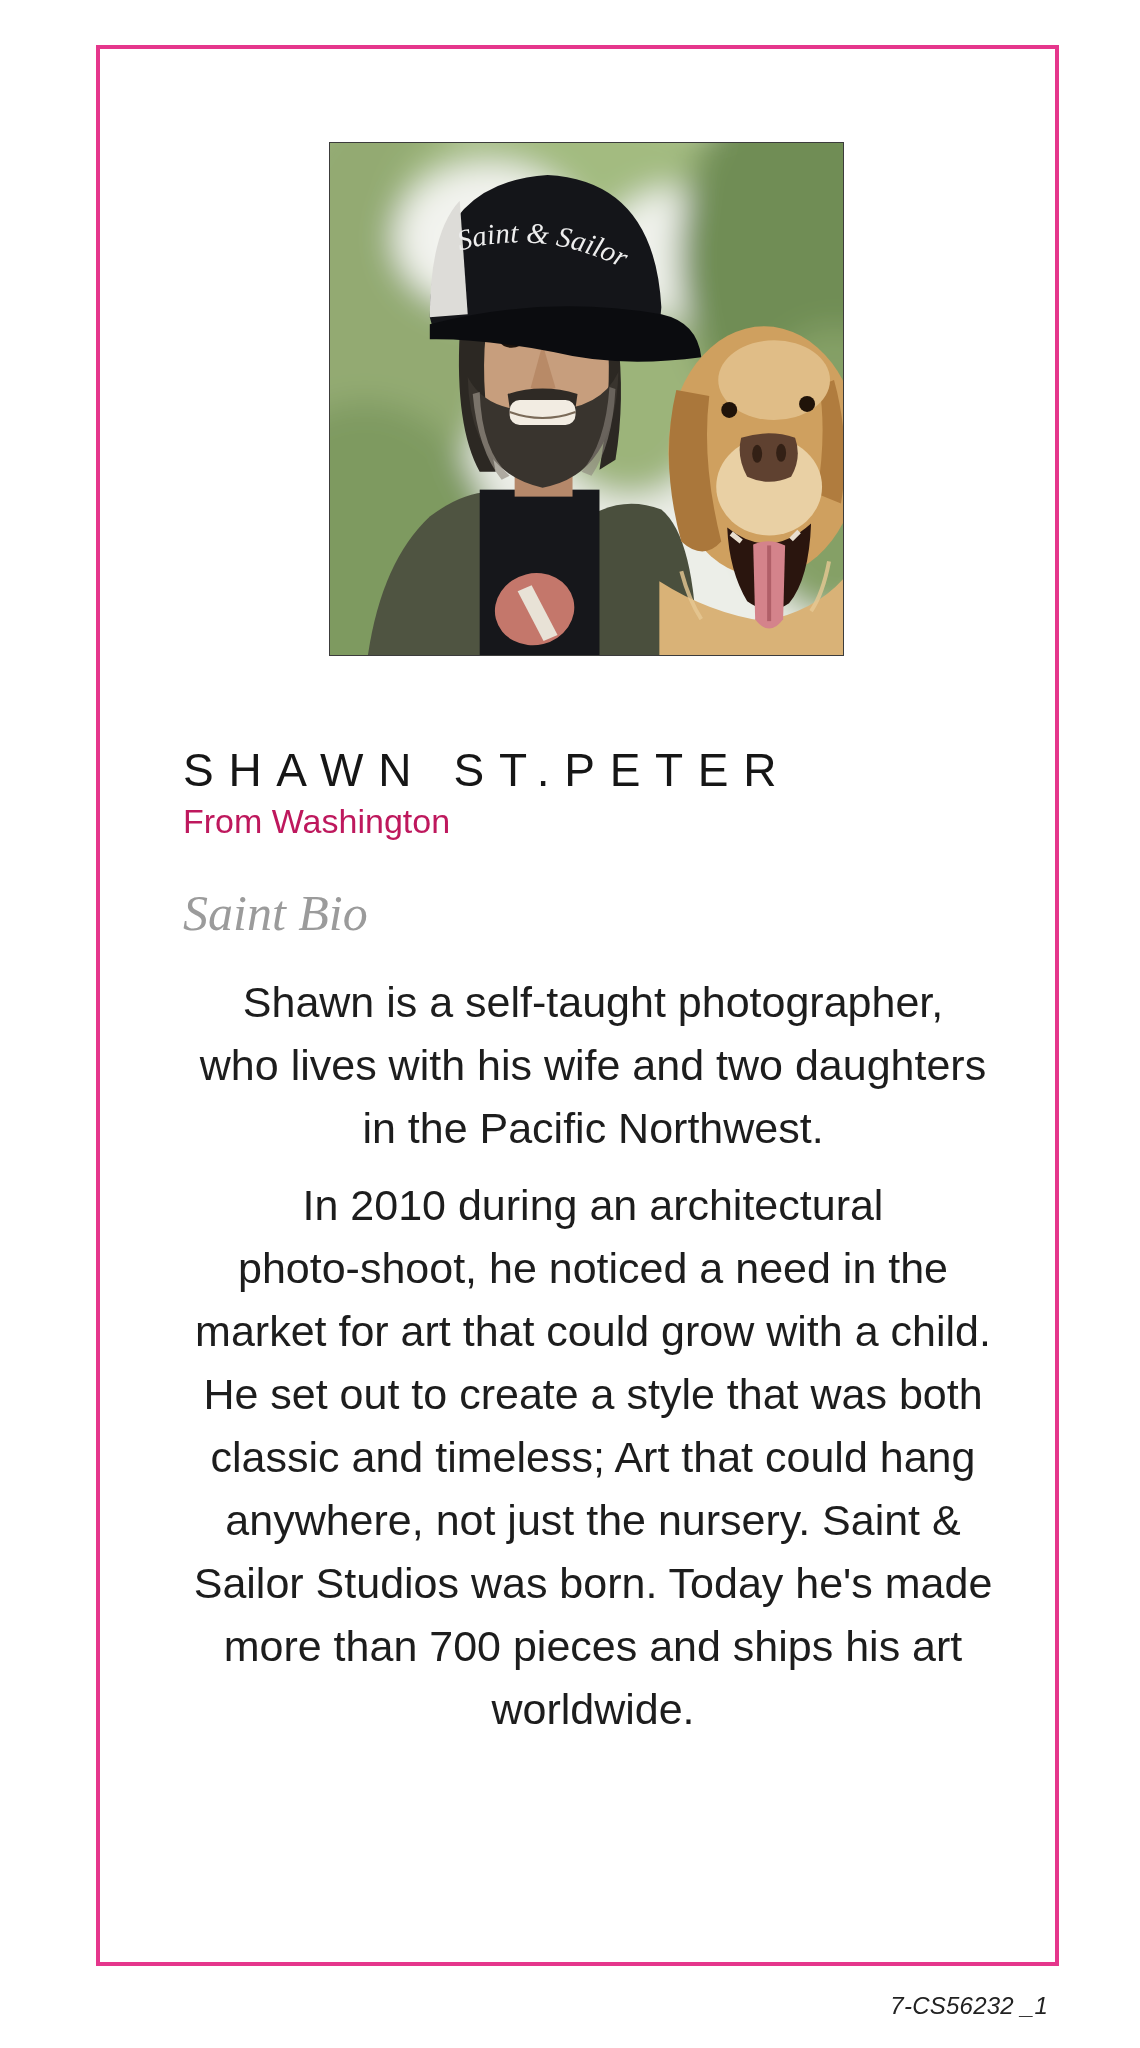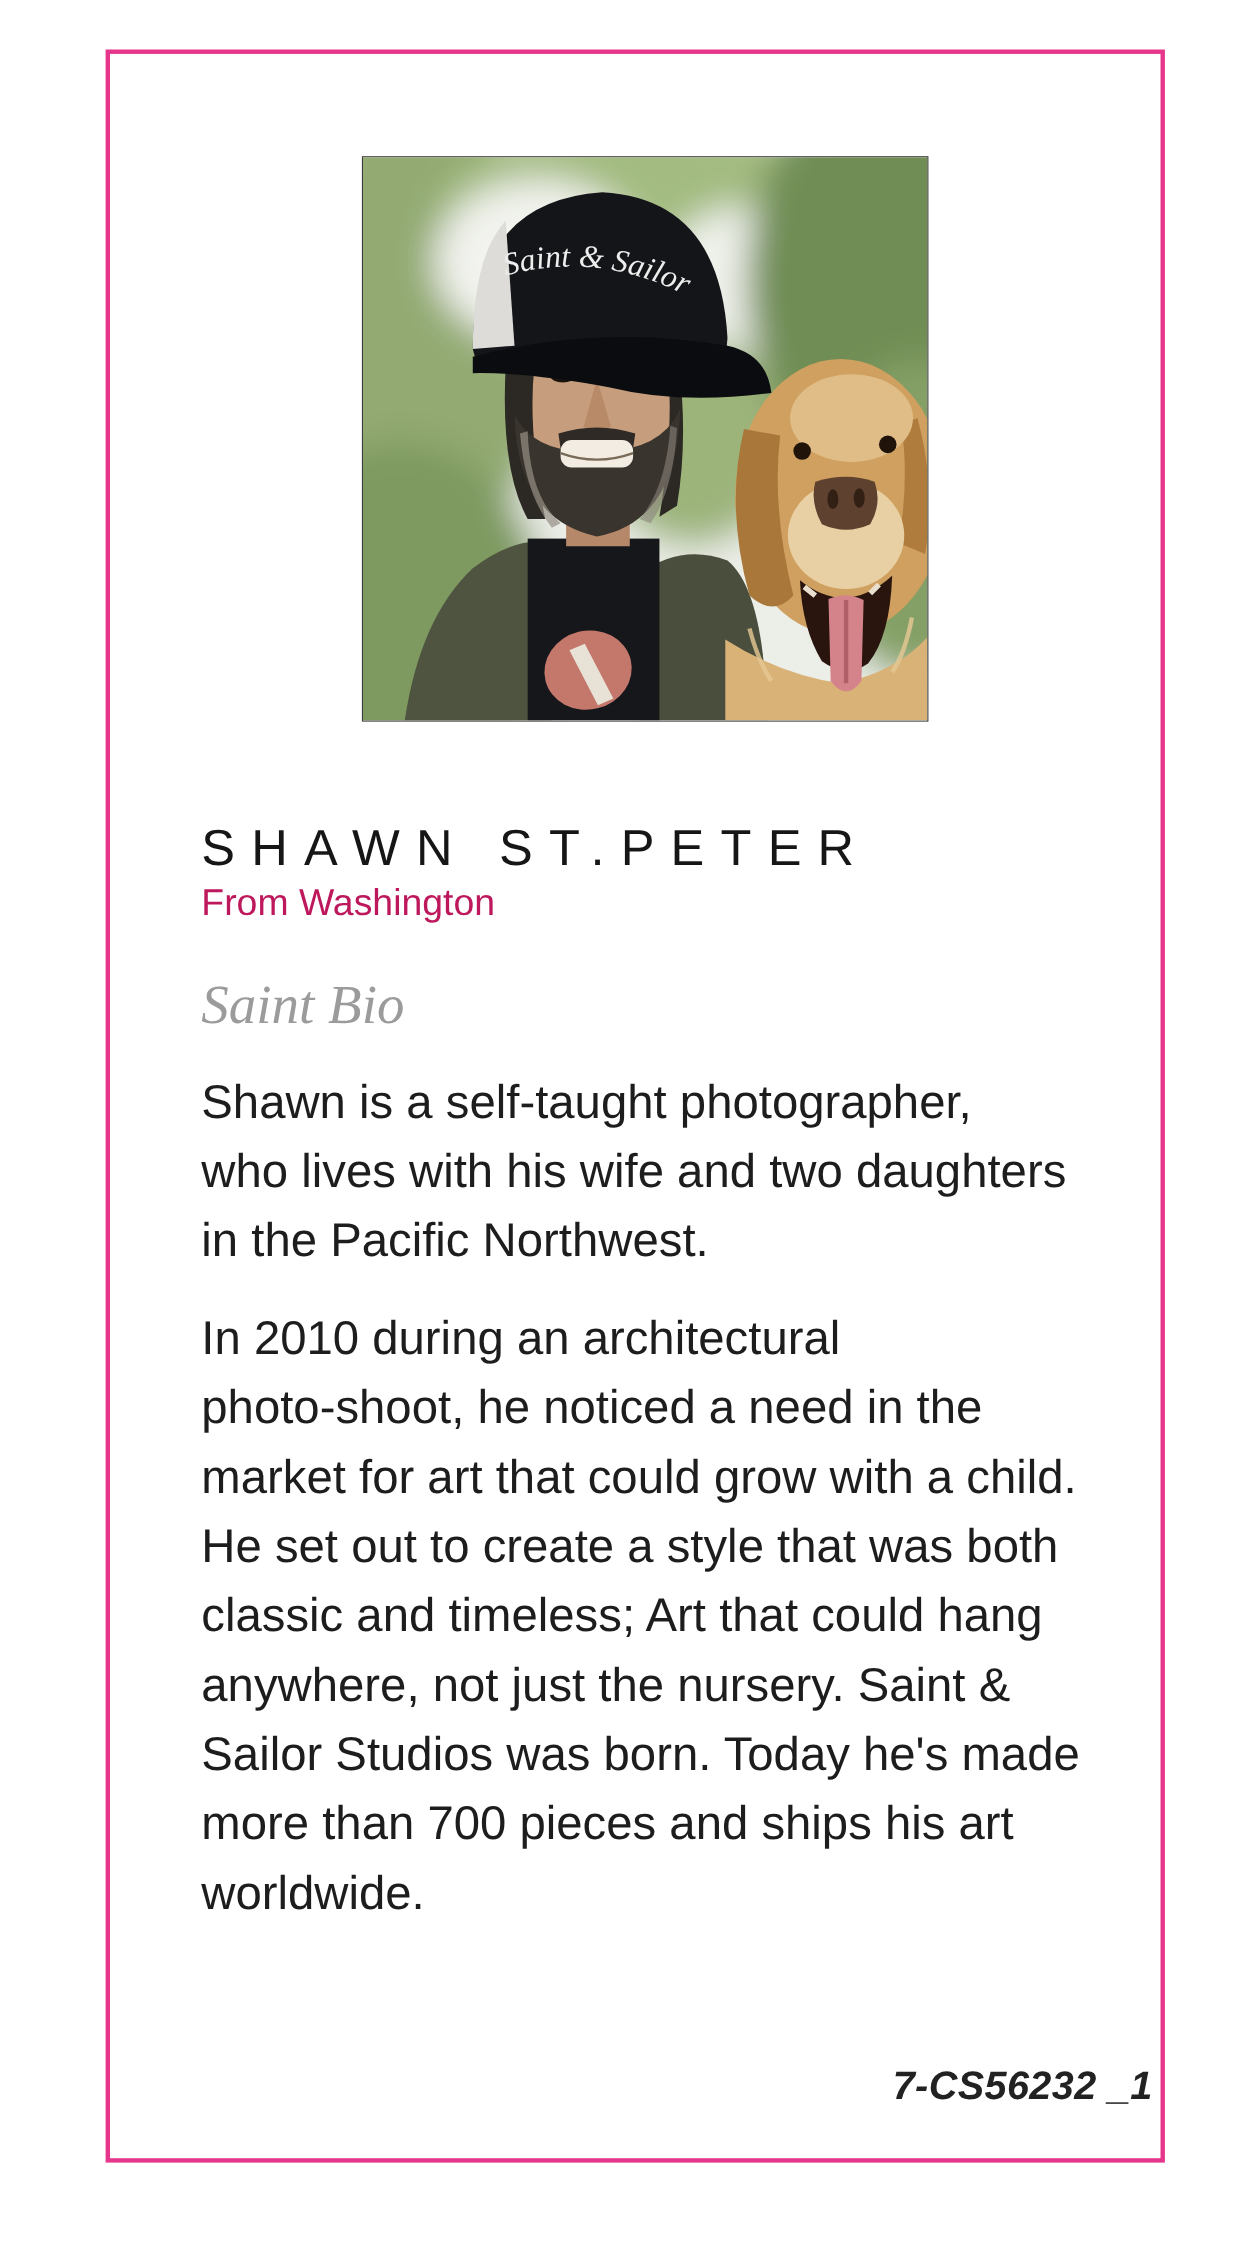--- a/index.html
+++ b/index.html
@@ -22,26 +22,26 @@
     line-height:1.0;color:#161616;white-space:nowrap;
   }
   .artist-origin{
     margin:8px 0 0 0;font-size:34px;line-height:1.2;color:#be185d;
   }
   .bio-heading{
     margin:44px 0 0 0;font-family:"Liberation Serif",serif;font-style:italic;font-weight:normal;
     font-size:50px;line-height:1.1;color:var(--heading-gray,#9b9b9b);
   }
   .bio-text{
-    margin:30px 0 0 0;font-size:43px;line-height:63px;color:#1d1d1d;white-space:pre-line;
+    margin:30px 0 0 0;font-size:43px;line-height:63px;color:#1d1d1d;white-space:pre-line;text-align:center;
   }
-  .bio-text + .bio-text{margin-top:26px;}
+  .bio-text + .bio-text{margin-top:14px;}
   .doc-code{
-    position:absolute;top:1875px;right:92px;font-style:italic;font-size:36px;
-    color:var(--code-gray,#222222);letter-spacing:0.01em;font-weight:bold;
+    position:absolute;top:1992px;right:92px;font-style:italic;font-size:24px;
+    color:var(--code-gray,#222222);letter-spacing:0.01em;
   }
 </style>
 </head>
 <body>
 
 <div class="page">
 
   <div class="frame"></div>
 
   <div class="photo">

